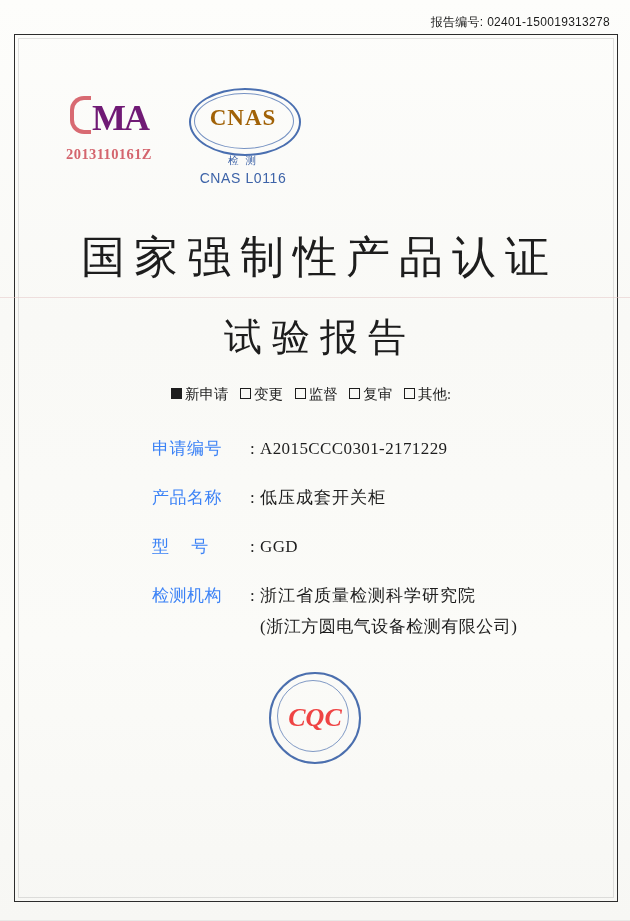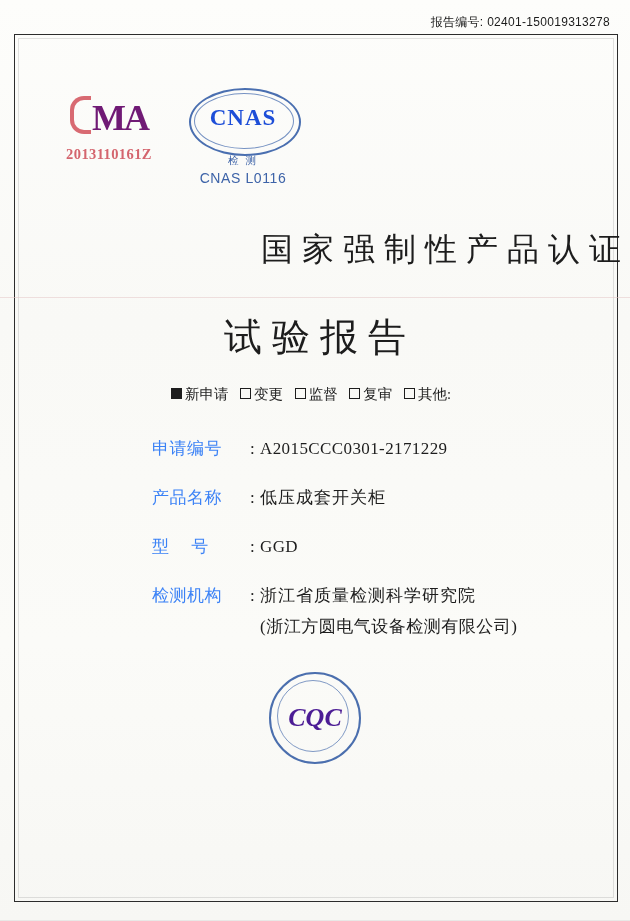--- a/index.html
+++ b/index.html
@@ -120,21 +120,21 @@
     opacity: .75;
   }
   .cnas-word {
     position: absolute;
     left: 0; right: 0;
     top: 17px;
     font-family: "Liberation Serif", serif;
     font-weight: bold;
     font-size: 23px;
     letter-spacing: 1px;
-    color: #1d4ed8;
+    color: #a16207;
   }
   .cnas-cn {
     font-family: "Liberation Sans", sans-serif;
     font-size: 10.5px;
     color: #3d63a8;
     letter-spacing: 2px;
     margin-top: 2px;
   }
   .cnas-code {
     font-family: "Liberation Sans", sans-serif;
@@ -142,23 +142,23 @@
     color: #3d63a8;
     letter-spacing: 0.6px;
     margin-top: 2px;
   }
 
   
   .title-main {
     position: absolute;
     left: 0; right: 0;
     top: 228px;
-    text-align: right;
-    font-family: "Liberation Serif", serif;
-    font-size: 32px;
+    text-align: center;
+    font-family: "Liberation Serif", serif;
+    font-size: 44px;
     font-weight: normal;
     color: #1d1d1d;
     letter-spacing: 9px;
     text-indent: 9px;
   }
   .title-sub {
     position: absolute;
     left: 0; right: 0;
     top: 312px;
     text-align: center;
@@ -278,21 +278,21 @@
     opacity: .7;
   }
   .cqc-text {
     position: absolute;
     left: 0; right: 0;
     top: 29px;
     font-family: "Liberation Serif", serif;
     font-weight: bold;
     font-style: italic;
     font-size: 26px;
-    color: #4c1d95;
+    color: #ef4444;
     letter-spacing: 0px;
   }
 </style>
 </head>
 <body>
 
 <div class="page">
   <div class="paper-tint"></div>
 
   <div class="report-no">

